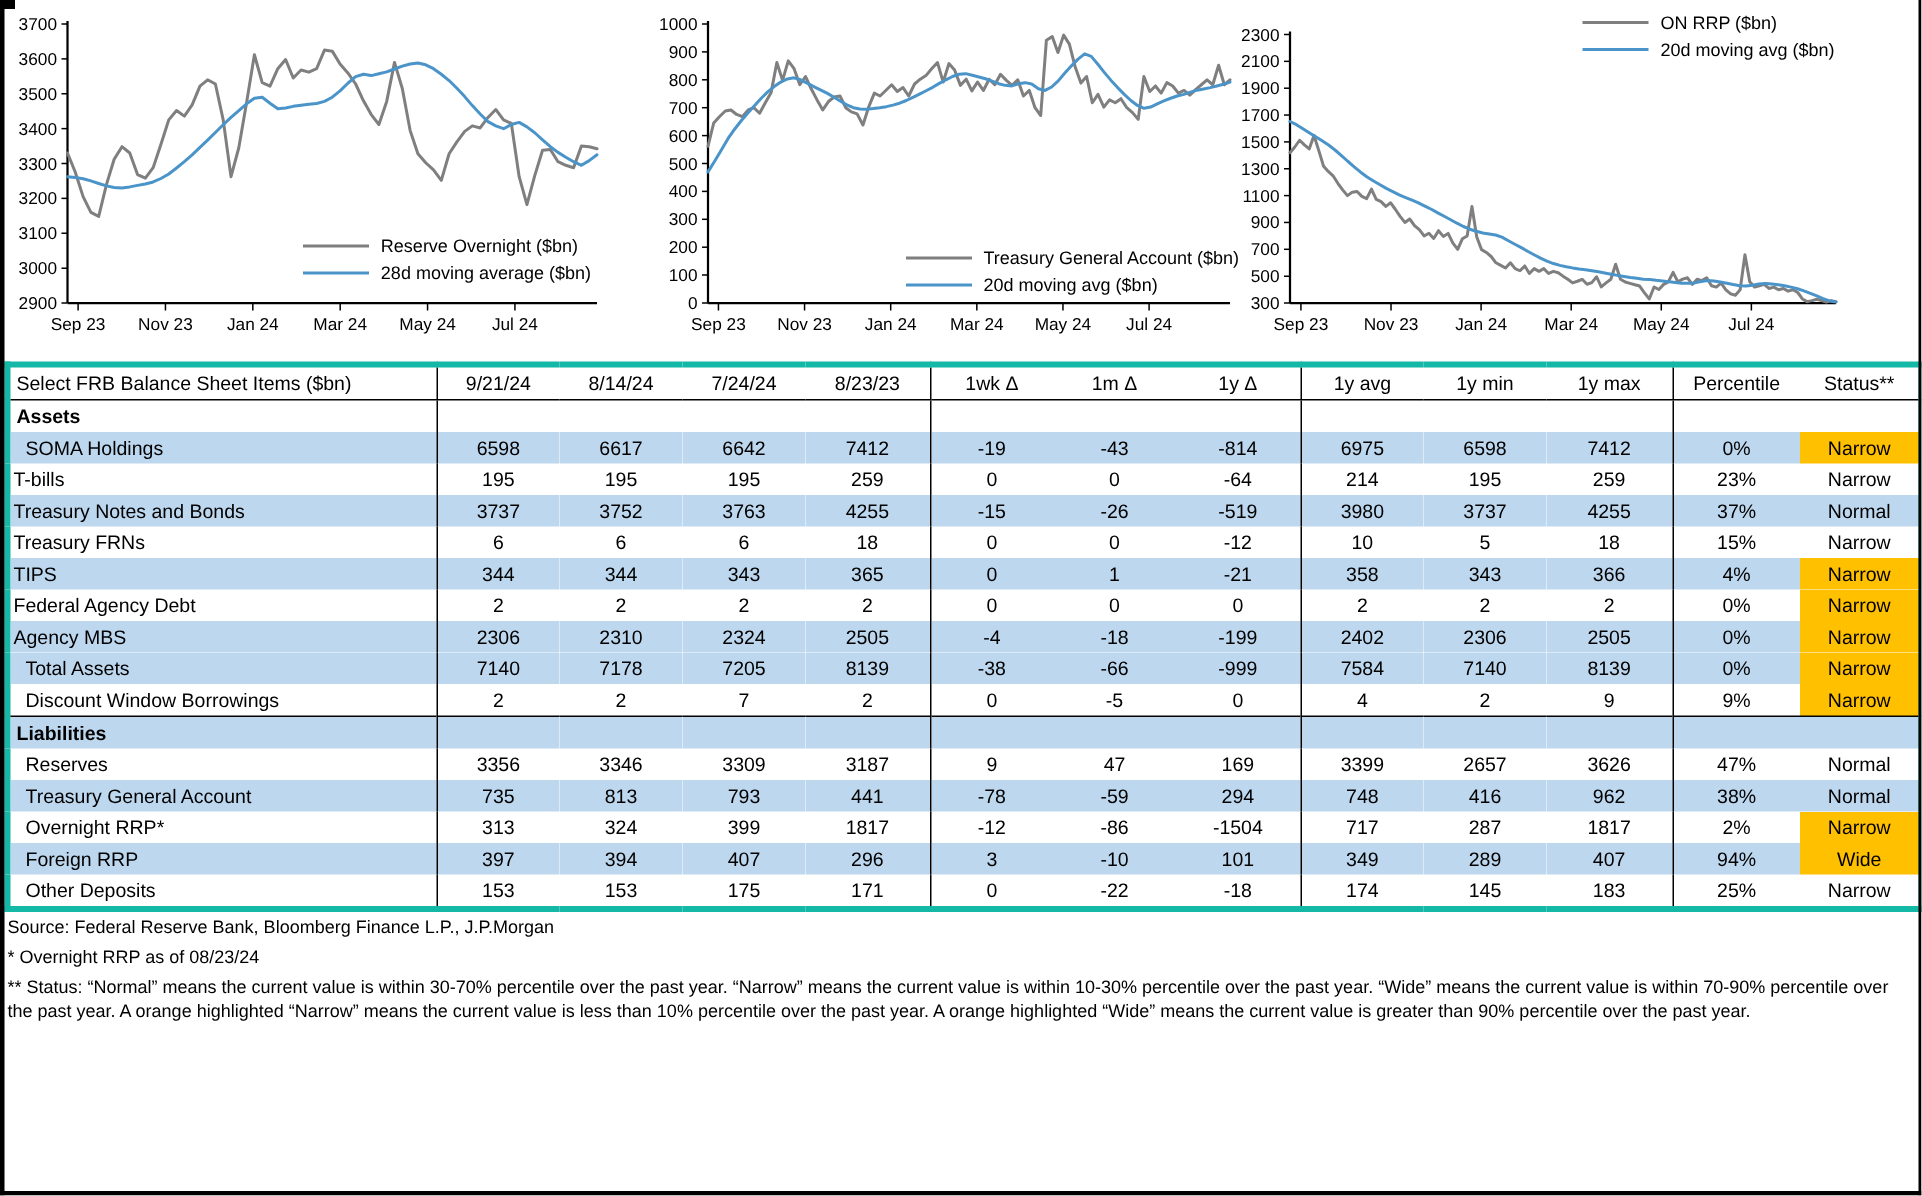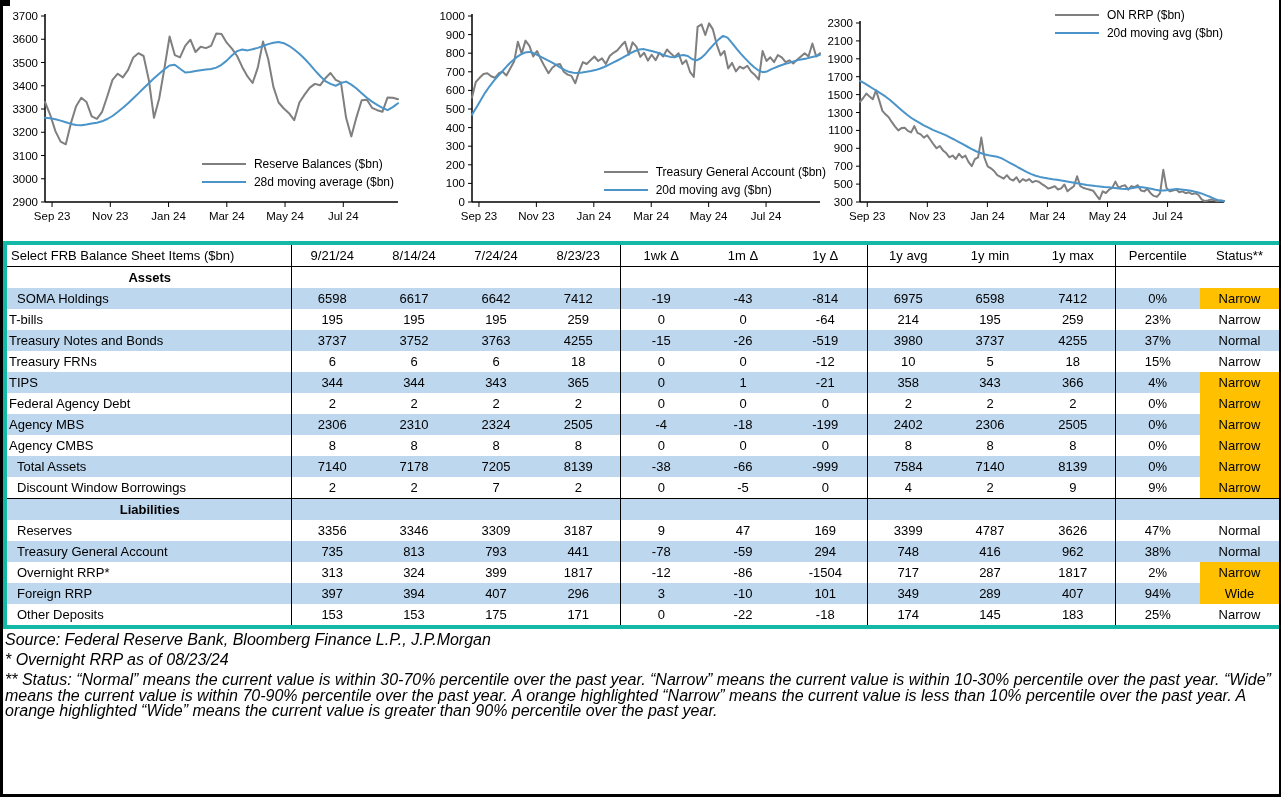--- a/index.html
+++ b/index.html
@@ -25,29 +25,29 @@
   .c2 .legend{right:34px;bottom:36px;}
   .c3 .legend{right:34px;top:6px;}
 
   .table-wrap{padding-left:3px;}
   table{border-collapse:collapse;table-layout:fixed;width:1276px;font-size:13px;border:4px solid #14b8a6;}
   td{height:21px;padding:0 2px;text-align:center;white-space:nowrap;overflow:hidden;}
   thead td{border-bottom:1px solid #000;}
   td.label{text-align:left;}
   td.ind1{padding-left:10px;}
   td.ind2{padding-left:2px;}
-  td.ind0{padding-left:4px;text-align:center;}
+  td.ind0{padding-left:4px;}
   tr.band td{background:#BDD7EE;}
   td.orange{background:#FFC000 !important;}
   td.sep{border-left:1px solid #000;}
   tr.sect-top td{border-top:1px solid #000;}
   tr.section td{font-weight:bold;}
   .title-cell{text-align:left;padding-left:4px;}
 
-  .footnotes{padding:3px 4px 0 5px;font-size:16px;font-style:italic;}
+  .footnotes{padding:3px 4px 0 5px;font-size:12px;}
   .fn{margin:0 0 5px 0;line-height:15px;}
   .fn.wrap{line-height:15.5px;}
 </style>
 </head>
 <body>
 
 <div class="edge edge-left"></div>
 <div class="edge edge-right"></div>
 <div class="edge edge-bottom"></div>
 <div class="corner-nub"></div>
@@ -86,21 +86,21 @@
         <line x1="285.04" y1="202" x2="285.04" y2="207" stroke="#000" stroke-width="1"></line>
         <text x="285.04" y="220" text-anchor="middle" font-size="11.5">May 24</text>
         <line x1="343.28499999999997" y1="202" x2="343.28499999999997" y2="207" stroke="#000" stroke-width="1"></line>
         <text x="343.28499999999997" y="220" text-anchor="middle" font-size="11.5">Jul 24</text>
         <polyline points="45.0,102.0 50.2,114.8 55.4,131.1 60.6,141.6 65.8,144.3 71.0,122.9 76.1,106.2 81.3,97.8 86.5,102.0 91.7,116.4 96.9,118.8 102.1,111.8 107.3,96.2 112.5,79.9 117.7,73.7 122.9,77.4 128.1,69.9 133.3,57.4 138.4,53.2 143.6,56.0 148.8,79.9 154.0,117.8 159.2,98.5 164.4,68.3 169.6,36.5 174.8,55.1 180.0,57.4 185.2,45.8 190.4,39.7 195.5,52.0 200.7,46.7 205.9,48.1 211.1,45.8 216.3,33.4 221.5,34.1 226.7,42.7 231.9,48.6 237.1,56.0 242.3,67.2 247.5,76.4 252.6,83.0 257.8,67.6 263.0,41.6 268.2,59.0 273.4,86.9 278.6,102.5 283.8,108.5 289.0,113.2 294.2,120.2 299.4,102.5 304.6,94.6 309.8,87.6 314.9,83.9 320.1,85.3 325.3,78.3 330.5,73.0 335.7,79.9 340.9,82.3 346.1,117.8 351.3,136.4 356.5,117.1 361.7,100.2 366.9,99.7 372.0,107.8 377.2,110.2 382.4,111.8 387.6,97.4 392.8,97.8 398.0,99.2" fill="none" stroke="#7f7f7f" stroke-width="2" stroke-linejoin="round" stroke-linecap="round"></polyline>
         <polyline points="45.0,117.8 50.2,118.3 55.4,119.2 60.6,120.6 65.8,122.3 71.0,123.9 76.1,125.0 81.3,125.3 86.5,124.6 91.7,123.6 96.9,122.7 102.1,121.3 107.3,119.0 112.5,116.0 117.7,112.0 122.9,107.8 128.1,103.2 133.3,98.3 138.4,93.4 143.6,88.3 148.8,83.2 154.0,78.3 159.2,73.7 164.4,69.2 169.6,65.5 174.8,64.8 180.0,68.8 185.2,72.5 190.4,72.0 195.5,70.9 200.7,70.2 205.9,69.5 211.1,69.0 216.3,67.6 221.5,64.8 226.7,60.6 231.9,55.5 237.1,51.1 242.3,49.5 247.5,50.4 252.6,49.2 257.8,47.9 263.0,46.0 268.2,44.1 273.4,42.7 278.6,42.0 283.8,43.2 289.0,45.8 294.2,49.5 299.4,53.7 304.6,58.8 309.8,64.4 314.9,70.4 320.1,76.0 325.3,81.1 330.5,83.9 335.7,85.8 340.9,83.0 346.1,81.6 351.3,84.6 356.5,88.5 361.7,93.2 366.9,97.8 372.0,101.6 377.2,104.8 382.4,107.8 387.6,110.2 392.8,107.1 398.0,103.2" fill="none" stroke="#4a94c9" stroke-width="2" stroke-linejoin="round" stroke-linecap="round"></polyline>
       </svg>
       <div class="legend bottom-right">
         <div class="legend-entry">
           <span class="legend-swatch" style="background: rgb(127, 127, 127);"></span>
-          <span>Reserve Balances ($bn)</span>
+          <span>Reserve Overnight ($bn)</span>
         </div>
         <div class="legend-entry">
           <span class="legend-swatch" style="background: rgb(74, 148, 201);"></span>
           <span>28d moving average ($bn)</span>
         </div>
       </div>
     </div>
   <div class="chart c2">
       <svg width="430" height="235" viewBox="0 0 430 235">
         <line x1="42" y1="14" x2="42" y2="202" stroke="#000" stroke-width="1.5"></line>
@@ -355,35 +355,20 @@
           <td>2505</td>
           <td class="sep">-4</td>
           <td>-18</td>
           <td>-199</td>
           <td class="sep">2402</td>
           <td>2306</td>
           <td>2505</td>
           <td class="sep">0%</td>
           <td class="orange">Narrow</td>
         </tr>
-        <tr class="">
-          <td class="label ind2">Agency CMBS</td>
-          <td class="sep">8</td>
-          <td>8</td>
-          <td>8</td>
-          <td>8</td>
-          <td class="sep">0</td>
-          <td>0</td>
-          <td>0</td>
-          <td class="sep">8</td>
-          <td>8</td>
-          <td>8</td>
-          <td class="sep">0%</td>
-          <td class="orange">Narrow</td>
-        </tr>
         <tr class="band">
           <td class="label ind1">Total Assets</td>
           <td class="sep">7140</td>
           <td>7178</td>
           <td>7205</td>
           <td>8139</td>
           <td class="sep">-38</td>
           <td>-66</td>
           <td>-999</td>
           <td class="sep">7584</td>
@@ -425,21 +410,21 @@
         <tr class="">
           <td class="label ind1">Reserves</td>
           <td class="sep">3356</td>
           <td>3346</td>
           <td>3309</td>
           <td>3187</td>
           <td class="sep">9</td>
           <td>47</td>
           <td>169</td>
           <td class="sep">3399</td>
-          <td>4787</td>
+          <td>2657</td>
           <td>3626</td>
           <td class="sep">47%</td>
           <td>Normal</td>
         </tr>
         <tr class="band">
           <td class="label ind1">Treasury General Account</td>
           <td class="sep">735</td>
           <td>813</td>
           <td>793</td>
           <td>441</td>

